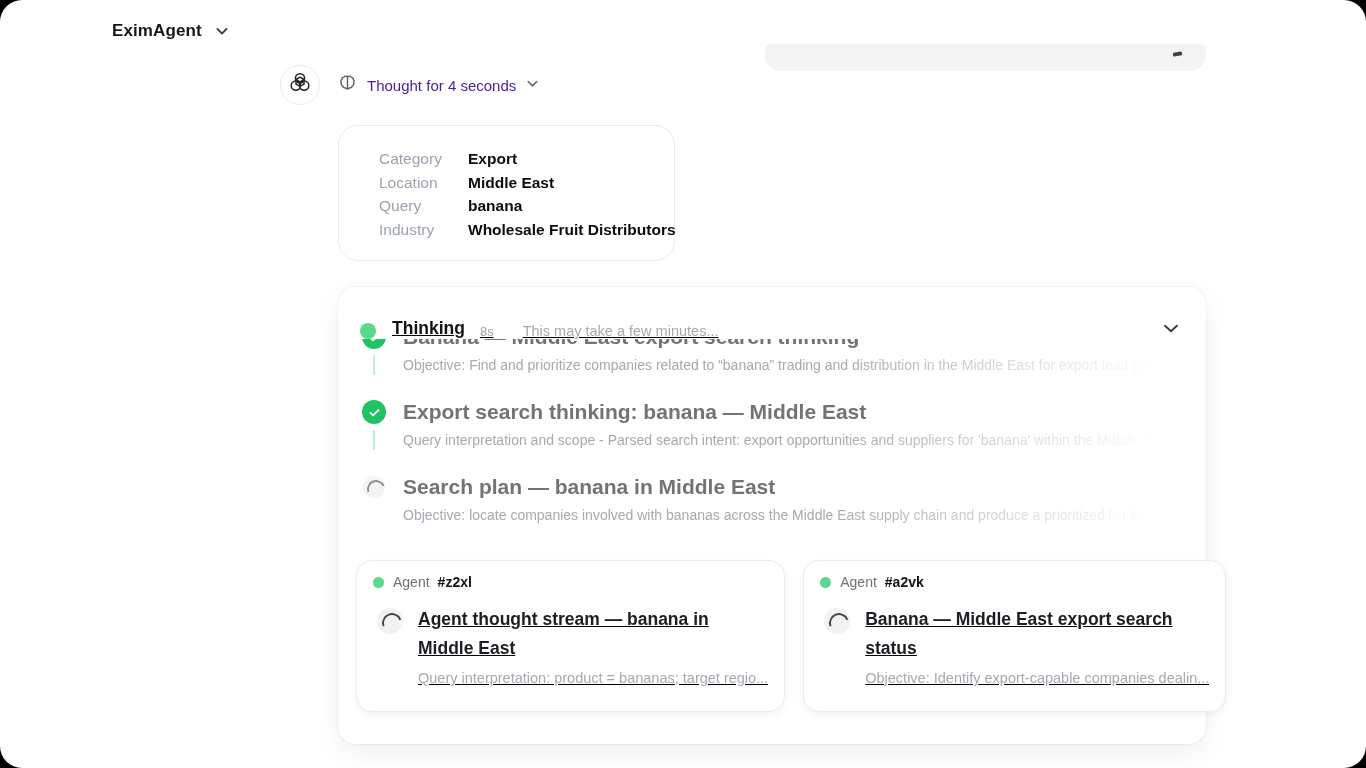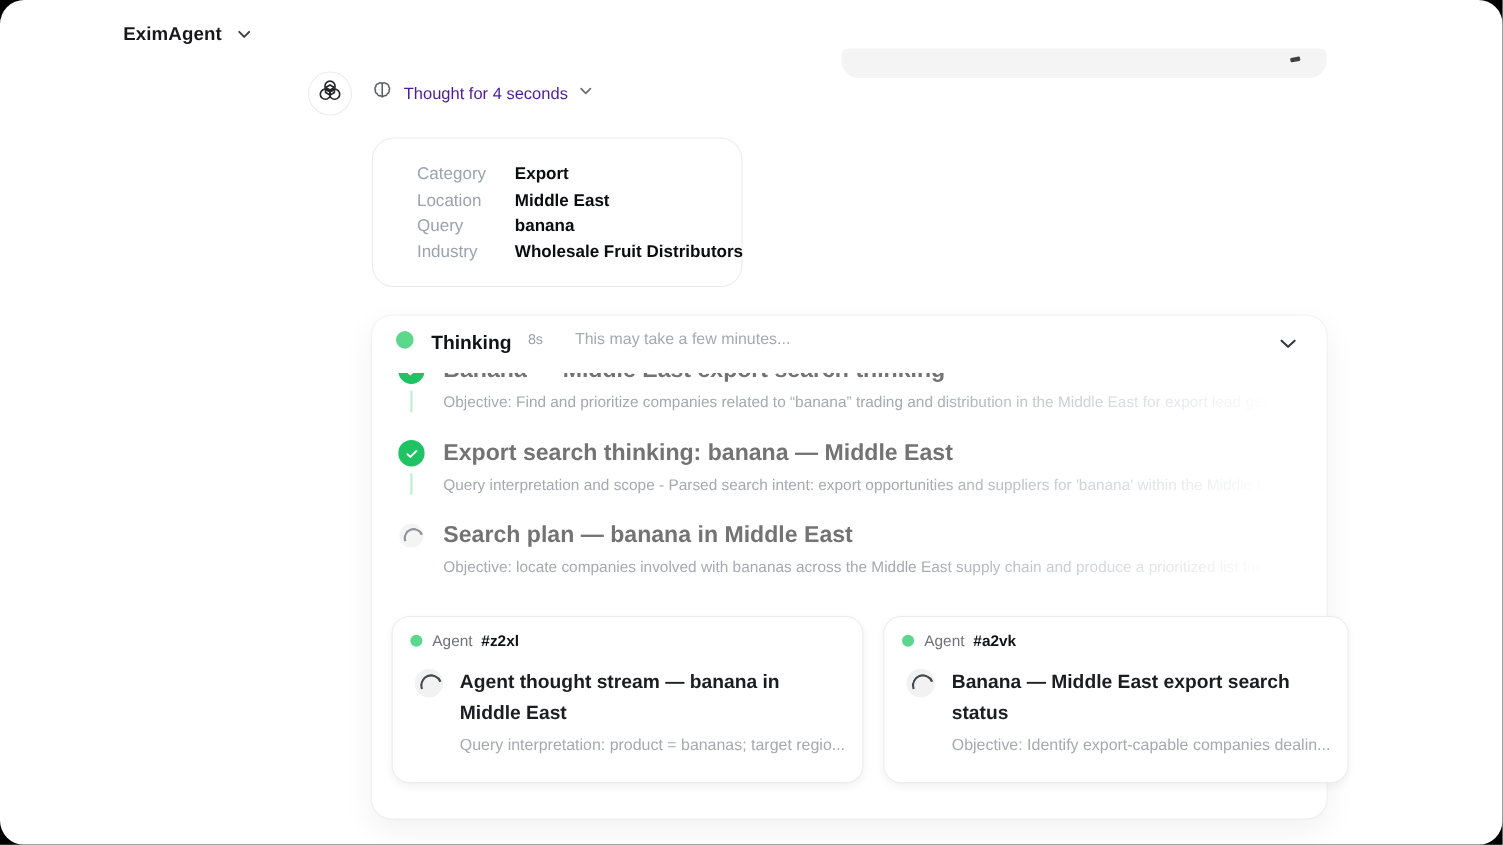--- a/index.html
+++ b/index.html
@@ -55,21 +55,21 @@
   .params-row .p-value { color:#0b0c0e; font-weight:700; white-space:nowrap;text-align:right; }
 
   
   .thinking-card {
     position:absolute; left:338px; top:287px; width:868px; height:457px;
     background:#fff; border-radius:18px;
     box-shadow:0 0 0 1px rgba(17,24,39,.04), 0 10px 28px rgba(17,24,39,.06);
   }
   .thinking-header {
     position:absolute; top:0; left:0; right:0; height:52px;
-    display:flex; align-items:flex-start; padding:14px 24px 0 22px;
+    display:flex; align-items:flex-end; padding:14px 24px 0 22px;text-decoration:underline;
   }
   .dot16 { width:16px; height:16px; border-radius:50%; background:#5bd88c; flex:none; }
   .thinking-title { margin-left:16px; font-size:17.5px; font-weight:700; color:#121317; }
   .thinking-elapsed { margin-left:15px; font-size:13px; color:#9aa1a9; }
   .thinking-hint { margin-left:29px; font-size:14.5px; color:#a4aab1; }
   .thinking-chevron { margin-left:auto; cursor:pointer; display:flex; }
 
   
   .steps-clip {
     position:absolute; left:24px; right:24px; top:52px; height:221px;
@@ -110,21 +110,21 @@
   }
   .agent-card {
     flex:1; background:#fff; border:1px solid #ececef; border-radius:16px;
     padding:13px 16px 14px 16px; height:152px;
     box-shadow:0 3px 8px rgba(17,24,39,.05); cursor:pointer;
   }
   .agent-head { display:flex; align-items:center; gap:9px; }
   .dot10 { width:11px; height:11px; border-radius:50%; background:#5bd88c; flex:none; }
   .agent-label { font-size:14px; color:#71717a; }
   .agent-id { font-size:14px; font-weight:700; color:#111318; margin-left:-1px; }
-  .agent-body { display:flex; gap:15px; margin-top:15px; padding-left:4px; }
+  .agent-body { display:flex; gap:15px; margin-top:15px; padding-left:4px;text-decoration:underline; }
   .agent-spinner {
     width:26px; height:26px; border-radius:50%; background:#f2f2f3; flex:none;
     position:relative; margin-top:3px;
   }
   .agent-spinner::before {
     content:""; position:absolute; left:5px; top:5px; width:16px; height:16px;
     border:2px solid #45484e; border-bottom-color:transparent; border-left-color:transparent;
     border-radius:50%; transform:rotate(-66deg);
   }
   .agent-main { flex:1; min-width:0; }

